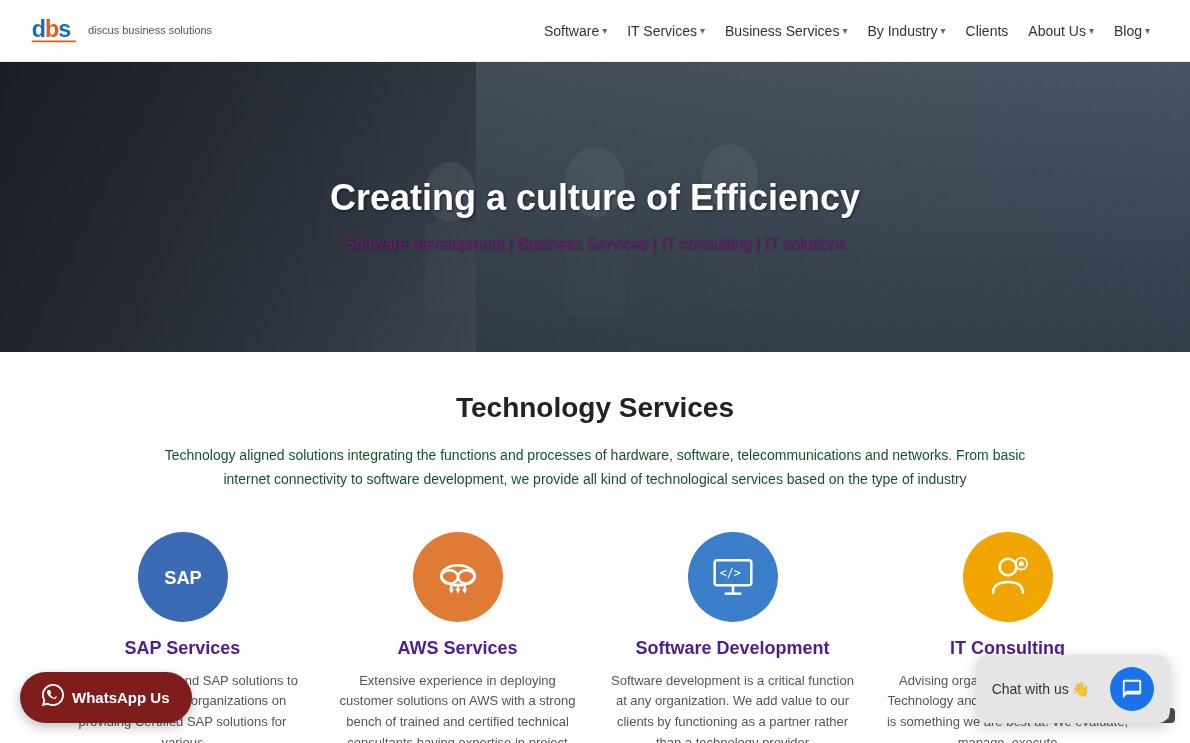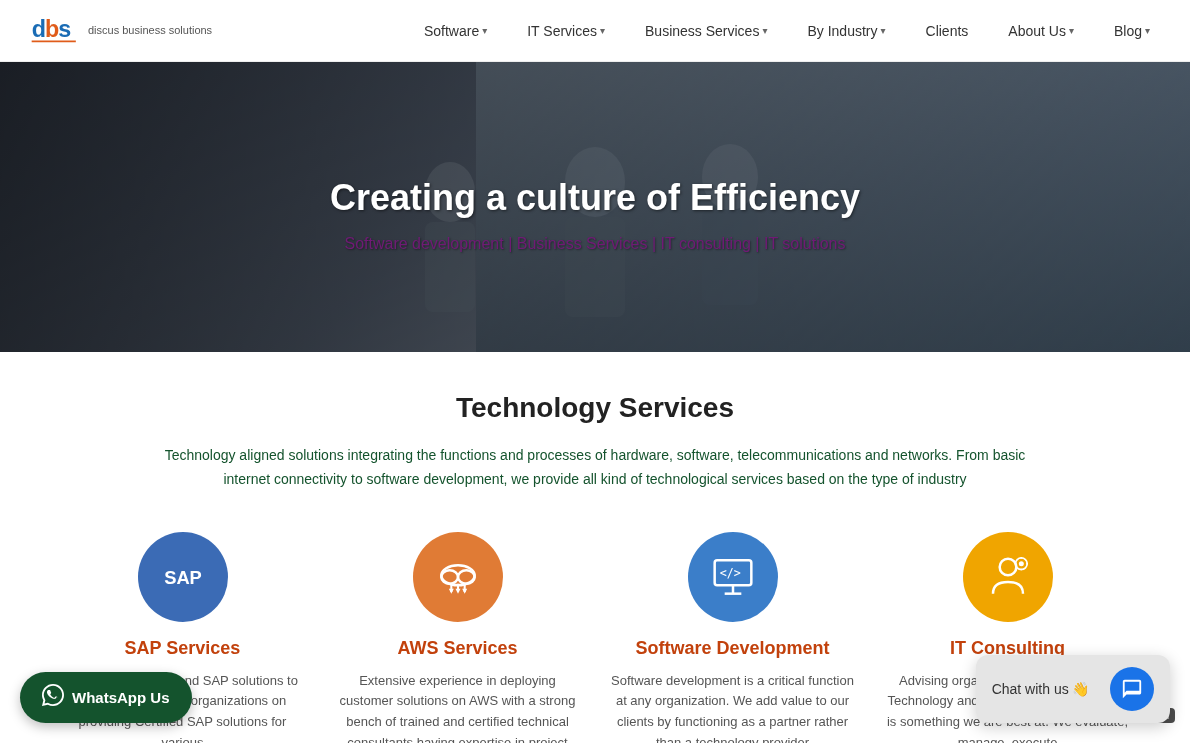--- a/index.html
+++ b/index.html
@@ -28,21 +28,21 @@
     }
     .logo-text {
       font-size: 11px;
       color: #555;
       line-height: 1.3;
       text-transform: lowercase;
     }
     nav {
       display: flex;
       align-items: center;
-      gap: 20px;
+      gap: 0;
     }
     .nav-item {
       display: flex;
       align-items: center;
       gap: 3px;
       padding: 6px 10px;
       font-size: 14px;
       color: #333;
       cursor: pointer;
       white-space: nowrap;
@@ -151,34 +151,34 @@
     .it-circle { background: #f0a500; }
 
     .service-icon-svg {
       width: 50px;
       height: 50px;
     }
     .service-name {
       font-size: 18px;
       font-weight: 600;
       margin-bottom: 12px;
-      color: #c2410c;
+      color: #4c1d95;
     }
     .service-desc {
       font-size: 13px;
       color: #555;
       line-height: 1.6;
     }
 
     
     .whatsapp-btn {
       position: fixed;
       bottom: 20px;
       left: 20px;
-      background: #14532d;
+      background: #7f1d1d;
       color: #fff;
       border: none;
       border-radius: 30px;
       padding: 12px 22px;
       font-size: 15px;
       font-weight: 600;
       cursor: pointer;
       display: flex;
       align-items: center;
       gap: 8px;

